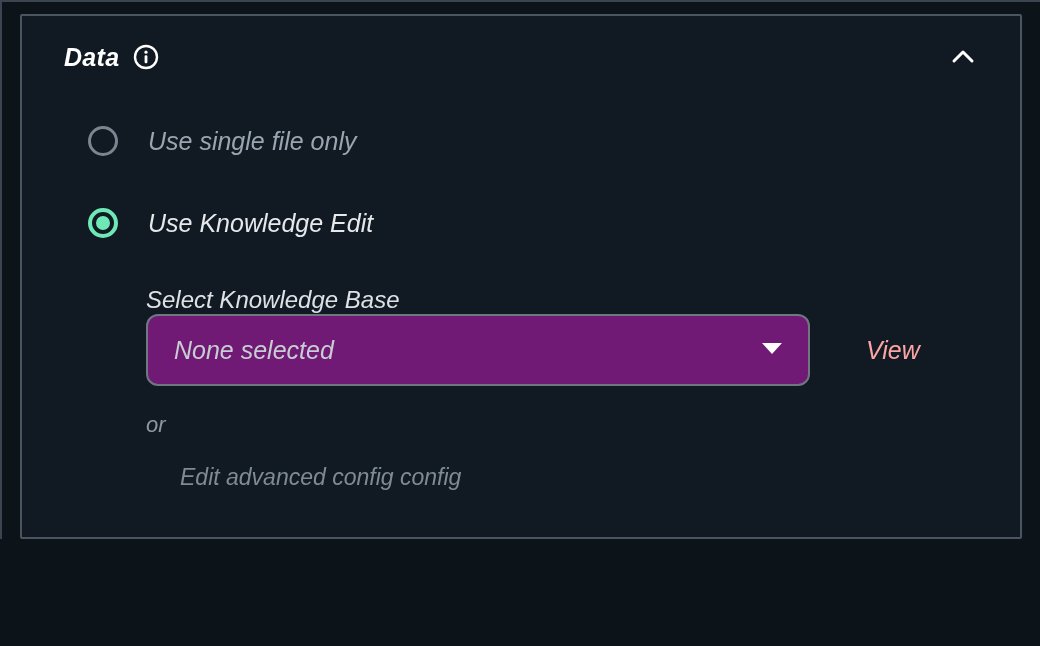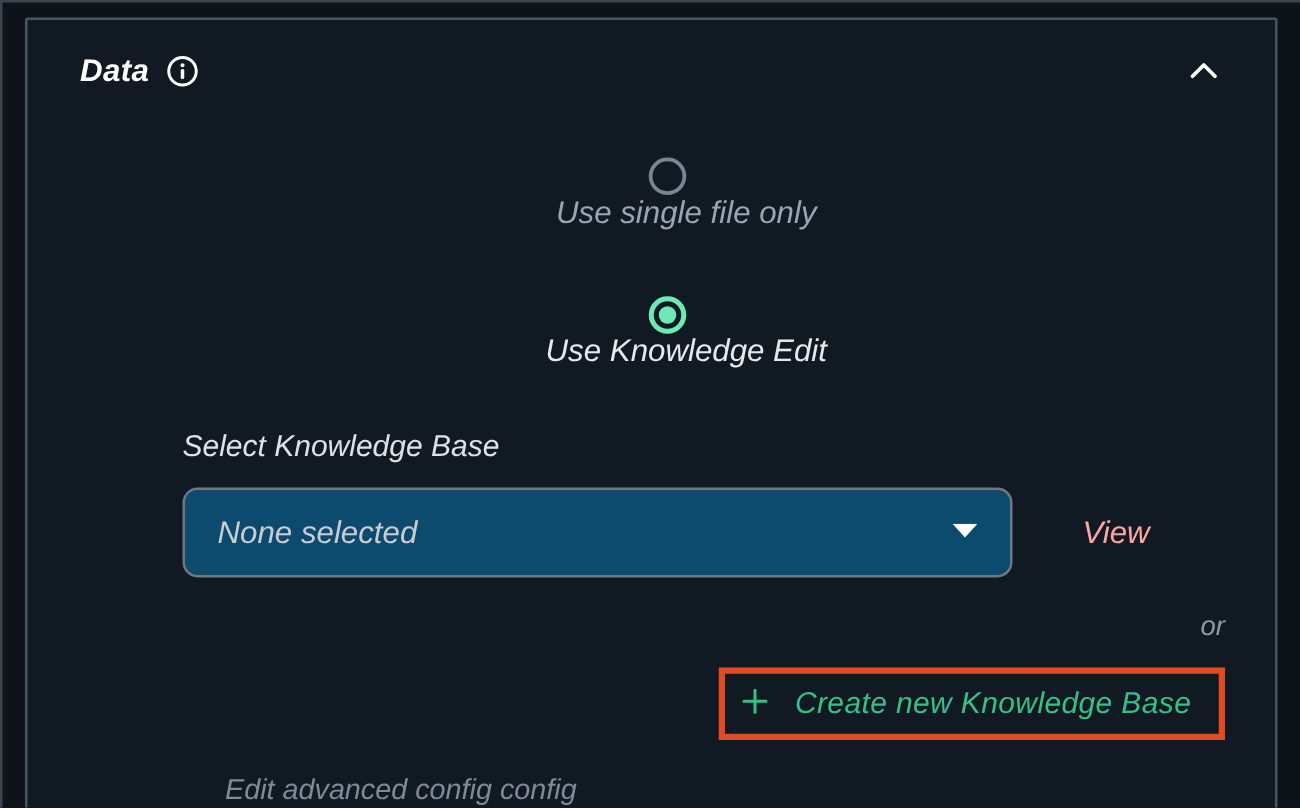--- a/index.html
+++ b/index.html
@@ -54,21 +54,20 @@
 
     .panel-body {
       padding: 44px 40px 46px 66px;
     }
 
     .radio-row {
       display: flex;
       align-items: center;
       margin-bottom: 52px;
       cursor: pointer;
-      flex-direction: column;
     }
 
     .radio-row.last { margin-bottom: 48px; }
 
     .radio-outer {
       width: 30px;
       height: 30px;
       border-radius: 50%;
       display: inline-flex;
       align-items: center;
@@ -101,34 +100,34 @@
     .radio-label.bright { color: #e6e9ec; }
 
     .kb-section {
       padding-left: 58px;
     }
 
     .kb-label {
       color: #dde2e6;
       font-size: 24px;
       font-weight: 400;
-      margin-bottom: 18px;
+      margin-bottom: 0;
     }
 
     .select-row {
       display: flex;
       align-items: center;
       gap: 56px;
     }
 
     .select-box {
       flex: 0 0 auto;
       width: 664px;
       height: 72px;
-      background: #0c4a6e;
+      background: #701a75;
       border: 2px solid #6e7782;
       border-radius: 12px;
       display: flex;
       align-items: center;
       padding: 0 26px;
       cursor: pointer;
     }
 
     .select-value {
       color: #c7cdd3;
@@ -144,24 +143,23 @@
 
     .view-link {
       color: #fca5a5;
       font-size: 25px;
       font-weight: 400;
       cursor: pointer;
     }
 
     .or-row {
       display: flex;
-      align-items: flex-end;
+      align-items: flex-start;
       margin-top: 20px;
       gap: 20px;
-      flex-direction: column;
     }
 
     .or-text {
       color: #8d97a2;
       font-size: 22px;
       padding-top: 6px;
     }
 
     .create-box {
       display: inline-flex;
@@ -242,29 +240,20 @@
               <svg width="20" height="14" viewBox="0 0 20 14">
                 <path d="M0 0 L10 11 L20 0 Z" fill="#ffffff"></path>
               </svg>
             </span>
           </div>
           <span class="view-link">View</span>
         </div>
 
         <div class="or-row">
           <span class="or-text">or</span>
-          <span class="create-box">
-            <span class="plus-icon">
-              <svg width="20" height="20" viewBox="0 0 20 20">
-                <line x1="10" y1="1" x2="10" y2="19" stroke="#36c088" stroke-width="2.4" stroke-linecap="round"></line>
-                <line x1="1" y1="10" x2="19" y2="10" stroke="#36c088" stroke-width="2.4" stroke-linecap="round"></line>
-              </svg>
-            </span>
-            <span class="create-text">Create new Knowledge Base</span>
-          </span>
         </div>
 
         <div class="advanced-link">Edit advanced config config</div>
 
       </div>
 
     </div>
 
   </div>
 </div>

